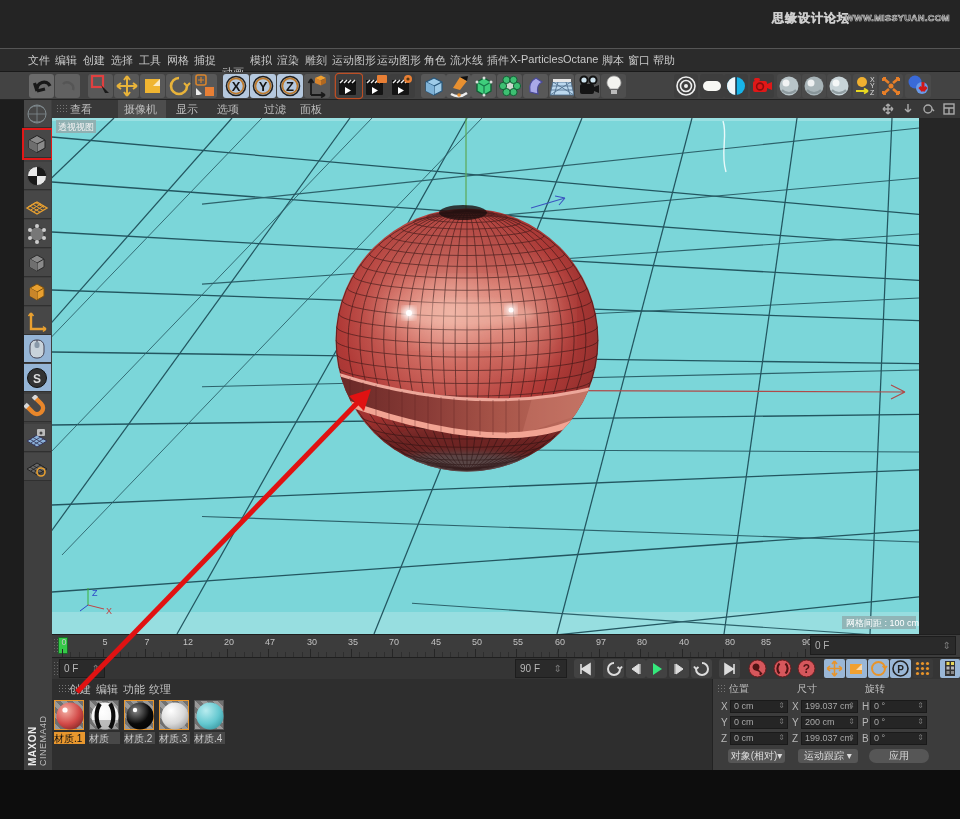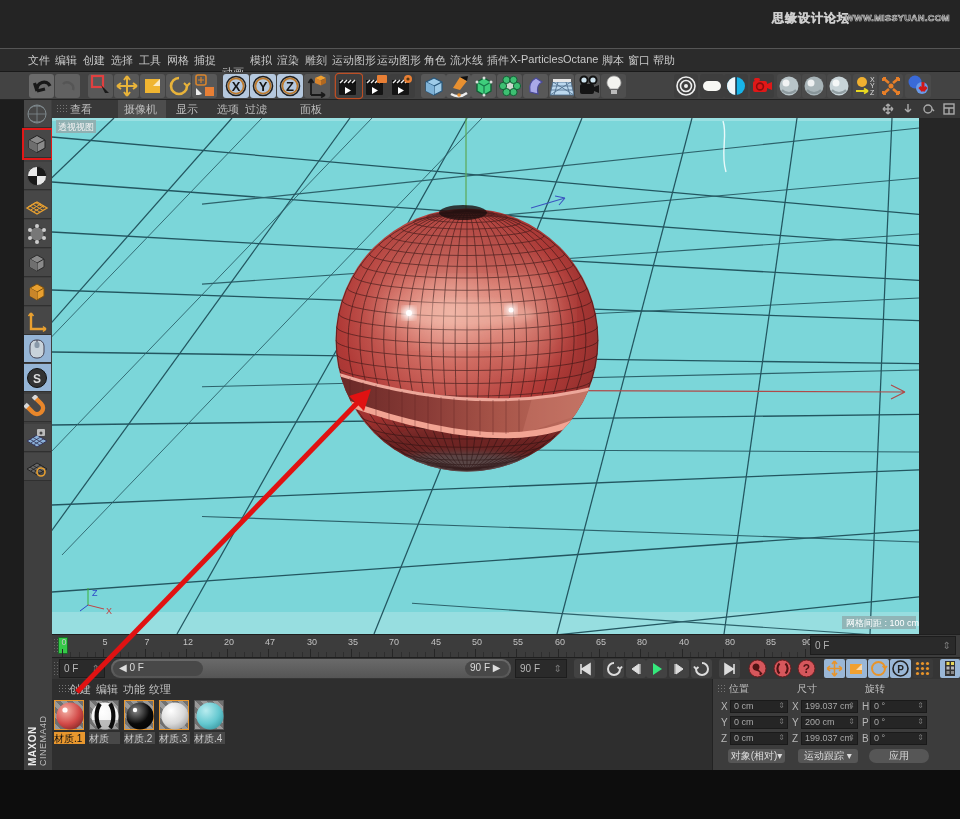--- a/index.html
+++ b/index.html
@@ -280,21 +280,21 @@
       </svg>
     </div>
   </div>
 <div class="abs" style="left:52px;top:100px;width:908px;height:18px;background:#383838;font-size:11px;color:#bdbdbd">
  <div class="abs" style="left:4px;top:4px;width:12px;height:9px;background:radial-gradient(#777 35%,transparent 37%) 0 0/3px 3px"></div>
  <span class="abs" style="left:18px;top:2px">查看</span>
  <div class="abs" style="left:66px;top:0px;width:48px;height:18px;background:#4d4d4d"></div>
  <span class="abs" style="left:72px;top:2px">摄像机</span>
  <span class="abs" style="left:124px;top:2px">显示</span>
  <span class="abs" style="left:165px;top:2px">选项</span>
- <span class="abs" style="left:193px;top:2px">过滤</span>
+ <span class="abs" style="left:212px;top:2px">过滤</span>
  <span class="abs" style="left:248px;top:2px">面板</span>
  <svg class="abs" style="left:828px;top:3px" width="76" height="12" viewBox="0 0 76 12">
   <g stroke="#aaa" stroke-width="1.4" fill="none">
         <path d="M8 1 v10 M3 6 h10 M8 1 l-2 2 M8 1 l2 2 M8 11 l-2-2 M8 11 l2-2 M3 6 l2-2 M3 6 l2 2 M13 6 l-2-2 M13 6 l-2 2"></path>
         <path d="M28 1 v8 M28 9 l-3-3 M28 9 l3-3"></path>
         <circle cx="48" cy="6" r="4"></circle>
         <path d="M52 6 l2 2"></path>
         <rect x="64" y="1" width="10" height="10"></rect>
         <path d="M64 5 h10 M69 5 v6"></path>
       </g>
@@ -642,21 +642,21 @@
     <div style="position:absolute;left:473px;top:17px;width:1px;height:5px;background:#2e2e2e"></div>
     <div style="position:absolute;left:481px;top:17px;width:1px;height:5px;background:#2e2e2e"></div>
     <div style="position:absolute;left:489px;top:17px;width:1px;height:5px;background:#2e2e2e"></div>
     <div style="position:absolute;left:497px;top:17px;width:1px;height:5px;background:#2e2e2e"></div>
     <span style="position:absolute;left:498px;top:2px;width:20px;text-align:center">60</span>
     <div style="position:absolute;left:506px;top:14px;width:1px;height:8px;background:#262626"></div>
     <div style="position:absolute;left:514px;top:17px;width:1px;height:5px;background:#2e2e2e"></div>
     <div style="position:absolute;left:522px;top:17px;width:1px;height:5px;background:#2e2e2e"></div>
     <div style="position:absolute;left:530px;top:17px;width:1px;height:5px;background:#2e2e2e"></div>
     <div style="position:absolute;left:539px;top:17px;width:1px;height:5px;background:#2e2e2e"></div>
-    <span style="position:absolute;left:539px;top:2px;width:20px;text-align:center">65</span>
+    <span style="position:absolute;left:539px;top:2px;width:20px;text-align:center">97</span>
     <div style="position:absolute;left:547px;top:14px;width:1px;height:8px;background:#262626"></div>
     <div style="position:absolute;left:555px;top:17px;width:1px;height:5px;background:#2e2e2e"></div>
     <div style="position:absolute;left:563px;top:17px;width:1px;height:5px;background:#2e2e2e"></div>
     <div style="position:absolute;left:572px;top:17px;width:1px;height:5px;background:#2e2e2e"></div>
     <div style="position:absolute;left:580px;top:17px;width:1px;height:5px;background:#2e2e2e"></div>
     <span style="position:absolute;left:580px;top:2px;width:20px;text-align:center">80</span>
     <div style="position:absolute;left:588px;top:14px;width:1px;height:8px;background:#262626"></div>
     <div style="position:absolute;left:596px;top:17px;width:1px;height:5px;background:#2e2e2e"></div>
     <div style="position:absolute;left:605px;top:17px;width:1px;height:5px;background:#2e2e2e"></div>
     <div style="position:absolute;left:613px;top:17px;width:1px;height:5px;background:#2e2e2e"></div>
@@ -666,37 +666,33 @@
     <div style="position:absolute;left:638px;top:17px;width:1px;height:5px;background:#2e2e2e"></div>
     <div style="position:absolute;left:646px;top:17px;width:1px;height:5px;background:#2e2e2e"></div>
     <div style="position:absolute;left:654px;top:17px;width:1px;height:5px;background:#2e2e2e"></div>
     <div style="position:absolute;left:663px;top:17px;width:1px;height:5px;background:#2e2e2e"></div>
     <span style="position:absolute;left:663px;top:2px;width:20px;text-align:right">80</span>
     <div style="position:absolute;left:671px;top:14px;width:1px;height:8px;background:#262626"></div>
     <div style="position:absolute;left:679px;top:17px;width:1px;height:5px;background:#2e2e2e"></div>
     <div style="position:absolute;left:687px;top:17px;width:1px;height:5px;background:#2e2e2e"></div>
     <div style="position:absolute;left:696px;top:17px;width:1px;height:5px;background:#2e2e2e"></div>
     <div style="position:absolute;left:704px;top:17px;width:1px;height:5px;background:#2e2e2e"></div>
-    <span style="position:absolute;left:704px;top:2px;width:20px;text-align:right">85</span>
+    <span style="position:absolute;left:704px;top:2px;width:20px;text-align:center">85</span>
     <div style="position:absolute;left:712px;top:14px;width:1px;height:8px;background:#262626"></div>
     <div style="position:absolute;left:720px;top:17px;width:1px;height:5px;background:#2e2e2e"></div>
     <div style="position:absolute;left:729px;top:17px;width:1px;height:5px;background:#2e2e2e"></div>
     <div style="position:absolute;left:737px;top:17px;width:1px;height:5px;background:#2e2e2e"></div>
     <div style="position:absolute;left:745px;top:17px;width:1px;height:5px;background:#2e2e2e"></div>
     <span style="position:absolute;left:745px;top:2px;width:20px;text-align:center">90</span>
     <div style="position:absolute;left:753px;top:14px;width:1px;height:8px;background:#262626"></div>
  <div class="abs" style="left:758px;top:1px;width:146px;height:19px;background:#2a2a2a;border:1px solid #1d1d1d;color:#b0b0b0;font-size:10px;padding:3px 4px">0 F<span style="float:right;color:#777">⇕</span></div>
 </div>
 <div class="abs" style="left:52px;top:657px;width:908px;height:22px;background:#353535;border-top:1px solid #1f1f1f;font-size:10px;color:#b8b8b8">
  <div class="abs" style="left:1px;top:3px;width:5px;height:16px;background:radial-gradient(#666 30%,transparent 34%) 0 0/3px 3px"></div>
  <div class="abs" style="left:7px;top:1px;width:46px;height:19px;background:#2a2a2a;border:1px solid #1d1d1d;padding:3px 4px">0 F<span style="float:right;color:#777">⇕</span></div>
- <div class="abs" style="left:59px;top:1px;width:400px;height:19px;background:linear-gradient(#6a6a6a,#555);border-radius:9px">
-   <div class="abs" style="left:2px;top:2px;width:90px;height:15px;background:#484848;border-radius:8px;padding:1px 6px;color:#ddd">◀ 0 F</div>
-   <div class="abs" style="right:2px;top:2px;width:44px;height:15px;background:#484848;border-radius:8px;padding:1px 5px;color:#ddd">90 F ▶</div>
- </div>
  <div class="abs" style="left:463px;top:1px;width:52px;height:19px;background:#2a2a2a;border:1px solid #1d1d1d;padding:3px 4px">90 F<span style="float:right;color:#777">⇕</span></div>
  <div style="position:absolute;left:522px;top:1px;width:21px;height:19px;background:#424242;border-radius:3px">
       <svg width="18" height="18" viewBox="0 0 18 18" style="position:absolute;left:50%;top:50%;transform:translate(-50%,-50%)">
         <path d="M5 4 v10 M14 4 L6 9 l8 5 Z" stroke="#ddd" stroke-width="1.6" fill="#ddd"></path>
       </svg>
     </div>
     <div style="position:absolute;left:551px;top:1px;width:21px;height:19px;background:#424242;border-radius:3px">
       <svg width="18" height="18" viewBox="0 0 18 18" style="position:absolute;left:50%;top:50%;transform:translate(-50%,-50%)">
         <path d="M9 3 a6 6 0 1 0 6 6 M15 9 l-2.5-2 M15 9 l2-2.5" stroke="#ddd" stroke-width="2" fill="none"></path>
       </svg>

